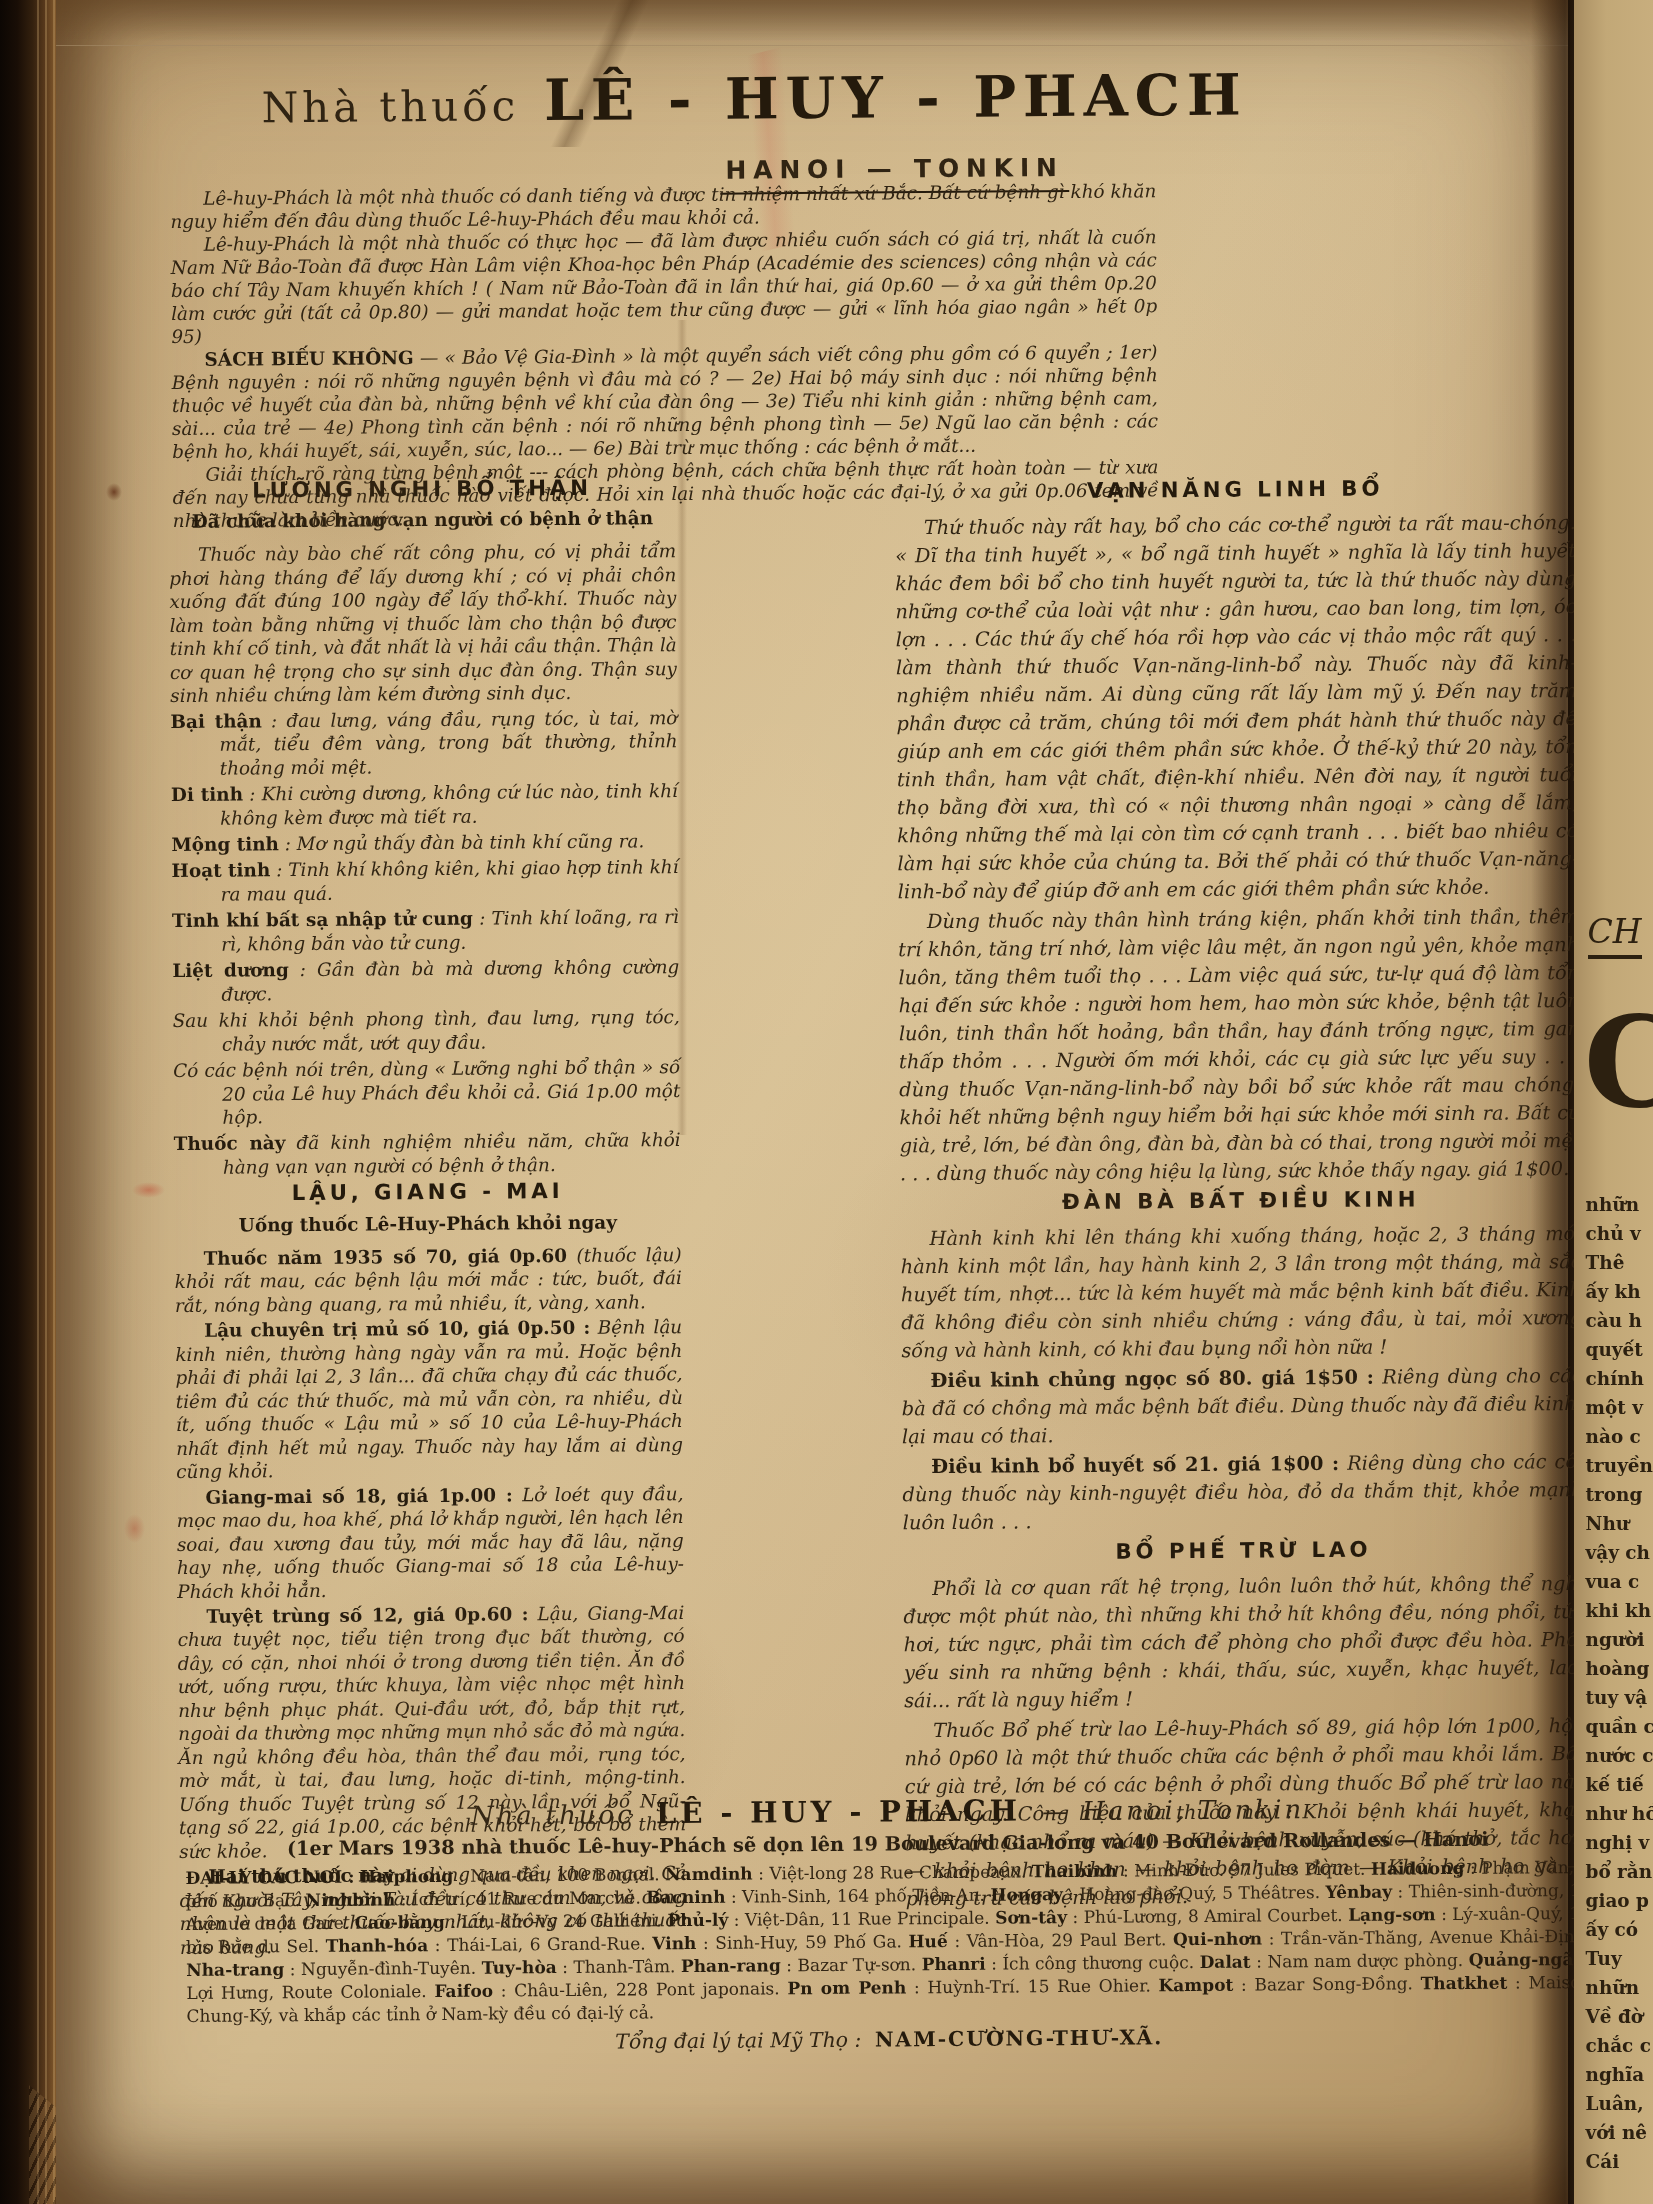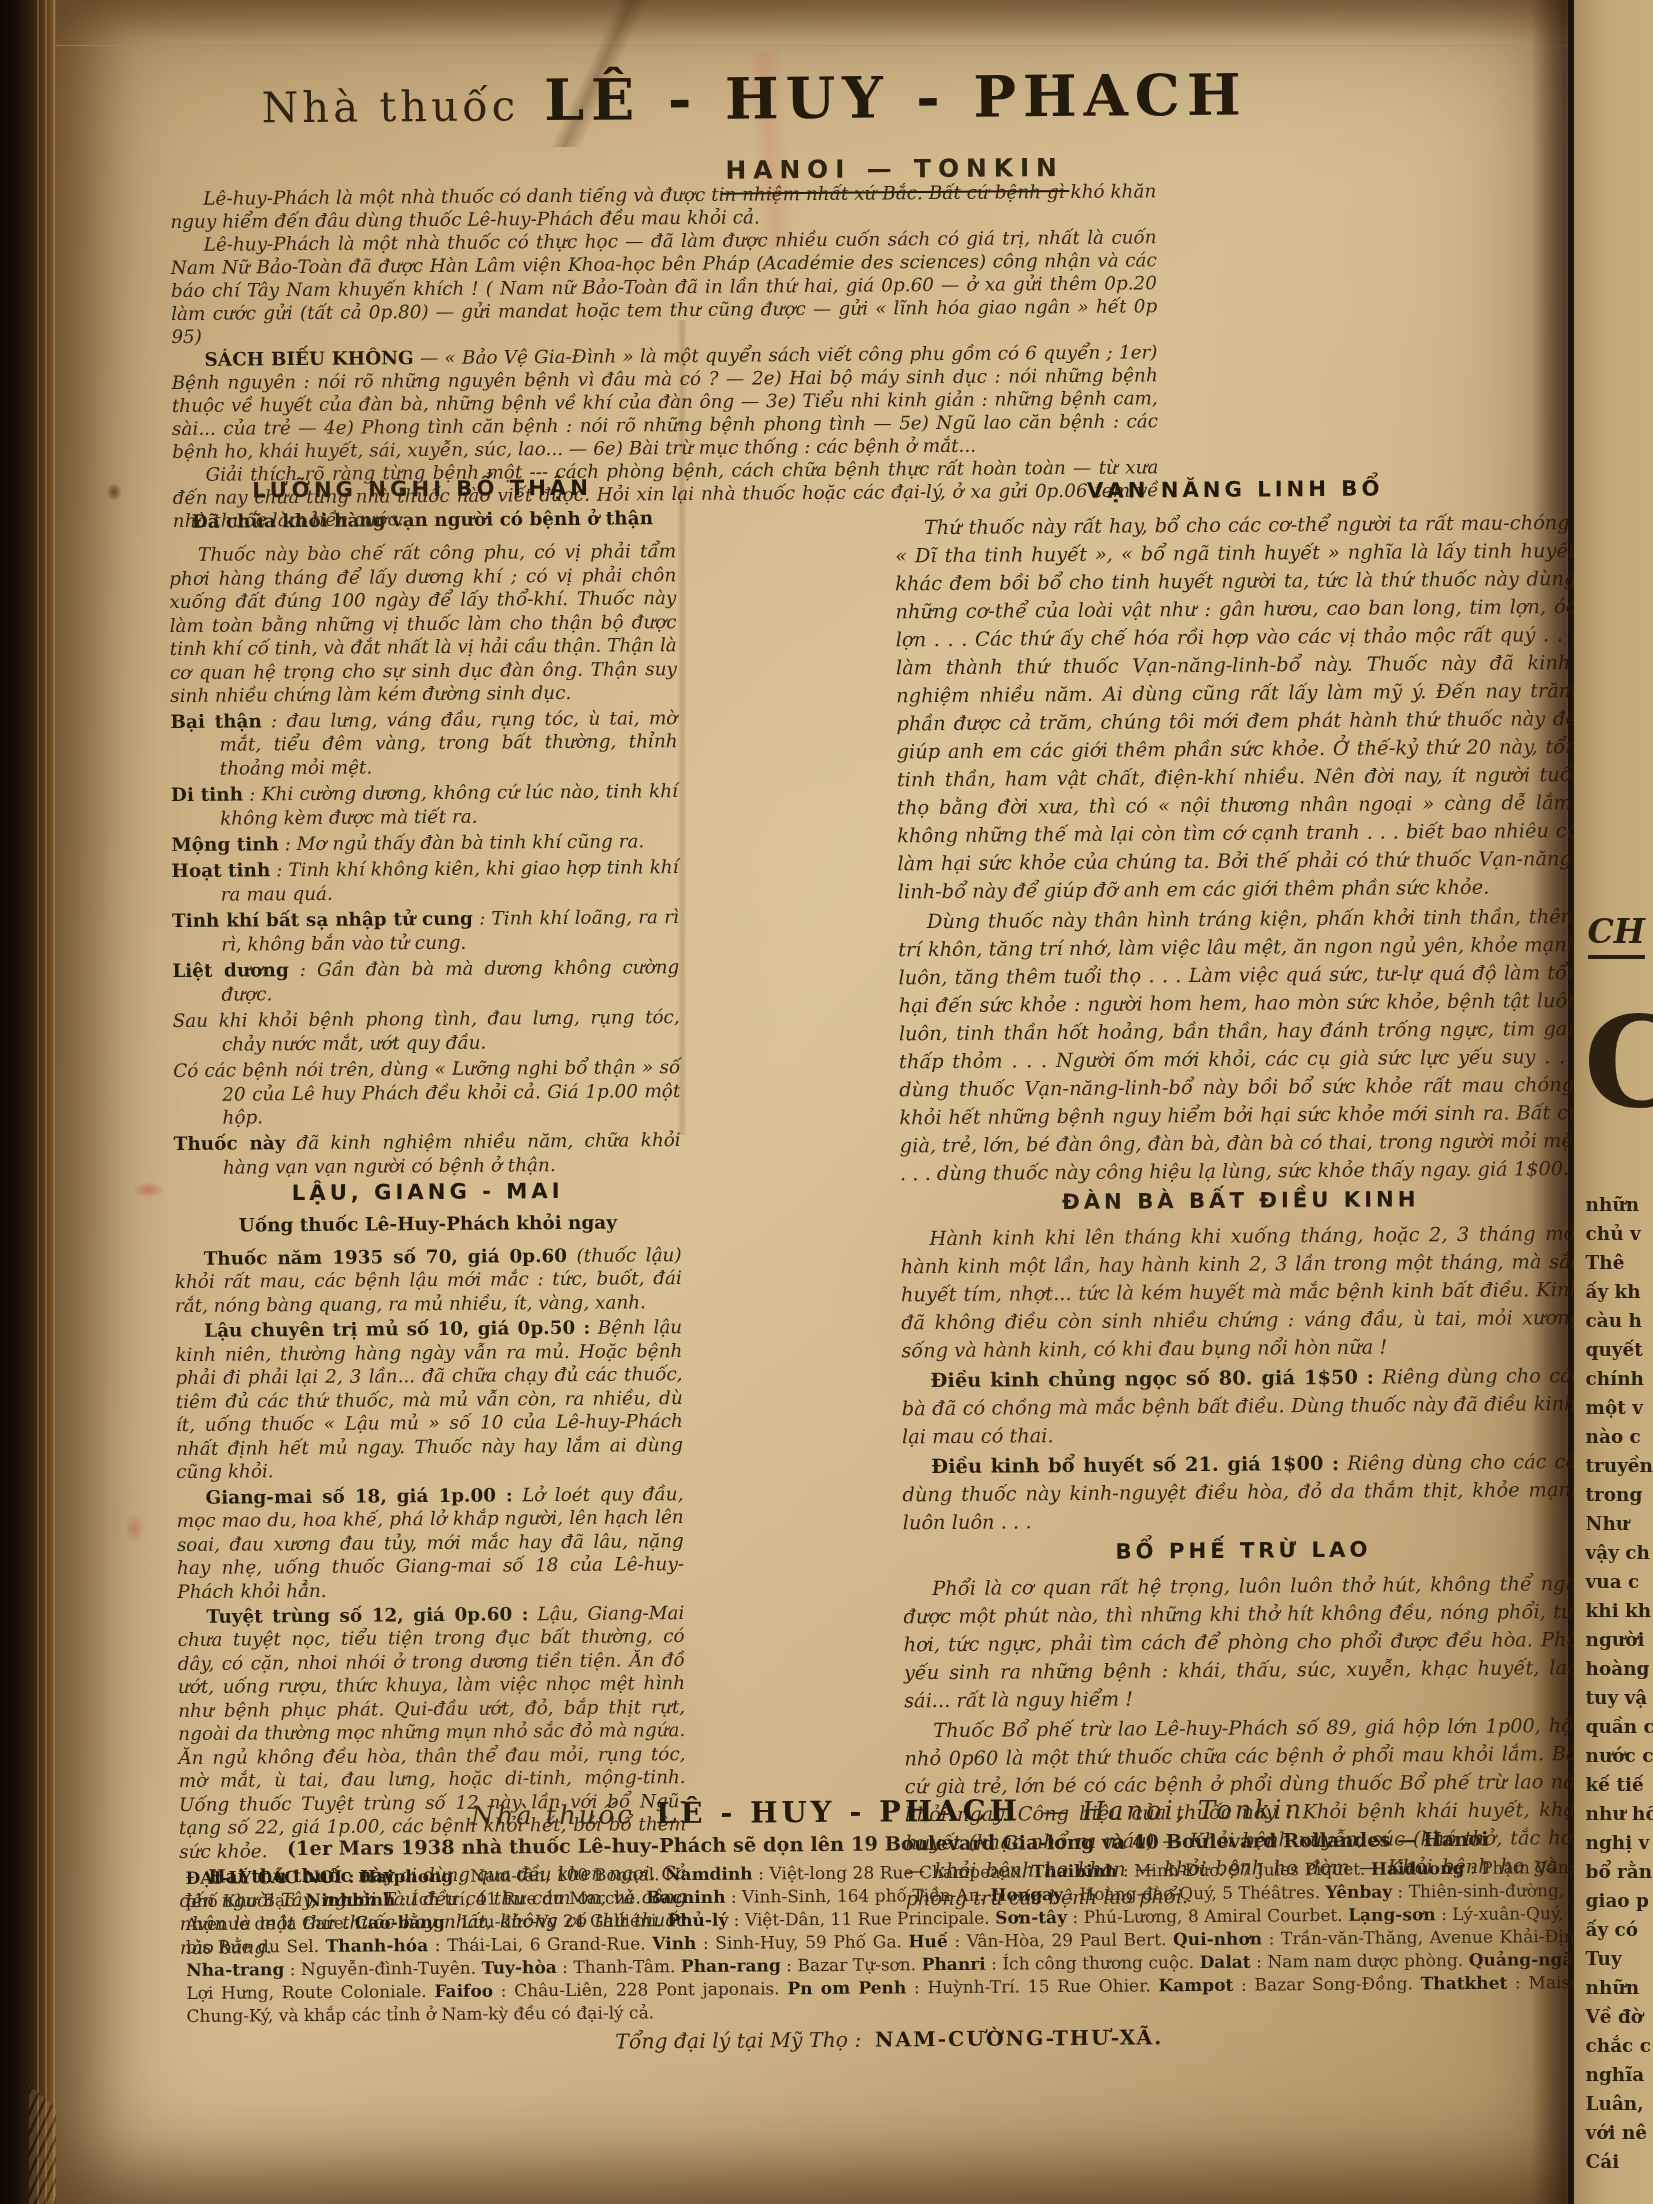--- a/index.html
+++ b/index.html
@@ -37,21 +37,21 @@
     background:
       radial-gradient(252px 175px at 20% 22%,rgba(124,88,44,.14),transparent 70%),
       radial-gradient(291px 233px at 82% 12%,rgba(210,190,150,.16),transparent 70%),
       radial-gradient(330px 252px at 30% 78%,rgba(116,80,40,.15),transparent 70%),
       radial-gradient(408px 291px at 70% 58%,rgba(130,94,50,.12),transparent 72%);}
   
   .fold{position:absolute;left:1531px;top:0;width:50px;height:100%;
     background:linear-gradient(90deg,rgba(40,20,5,0),rgba(40,20,5,.42) 45%,rgba(26,13,4,.55) 68%,rgba(120,86,46,.25));}
   .next-page{position:absolute;left:1574px;top:0;width:80px;height:100%;
     background:linear-gradient(90deg,#a98e62,#c2a877 40%,#c8ae7e);color:#2c2010;overflow:hidden;}
-  .np-head{position:absolute;left:13.6px;top:912px;font-weight:bold;font-style:italic;font-size:33px;
+  .np-head{position:absolute;left:13.6px;top:912px;font-weight:normal;font-style:italic;font-size:33px;
     border-bottom:4.9px solid #2c2010;padding-bottom:3.9px;}
   .np-cap{position:absolute;left:9.7px;top:999px;font-weight:bold;font-size:126px;line-height:1;}
   .np-frags{position:absolute;left:11.6px;top:1190px;font-weight:bold;font-size:18.4px;line-height:29px;white-space:nowrap;}
   
   .content{position:absolute;inset:0;transform:rotate(-0.45deg);transform-origin:50% 42%;color:#302413;}
   .masthead{position:absolute;left:212px;top:64px;width:835px;text-align:center;white-space:nowrap;}
   .mh-prefix{font-size:42px;letter-spacing:3.9px;margin-right:25px;}
   .mh-brand{font-size:57px;font-weight:bold;letter-spacing:6.8px;color:#241a0c;}
   .mh-loc{position:absolute;left:631px;top:155px;width:427px;text-align:center;}
   .mh-loc-inner{display:inline-block;font-family:"DejaVu Sans","Liberation Sans",sans-serif;font-weight:bold;

